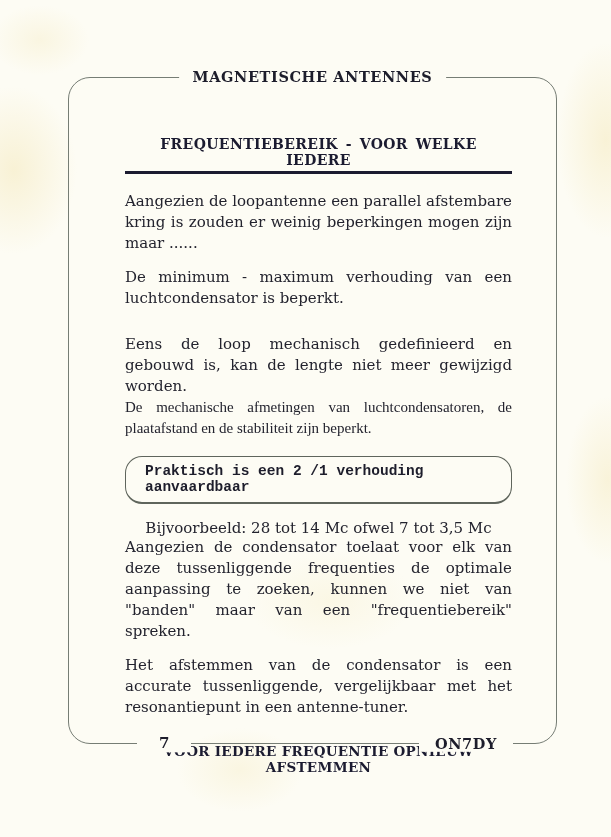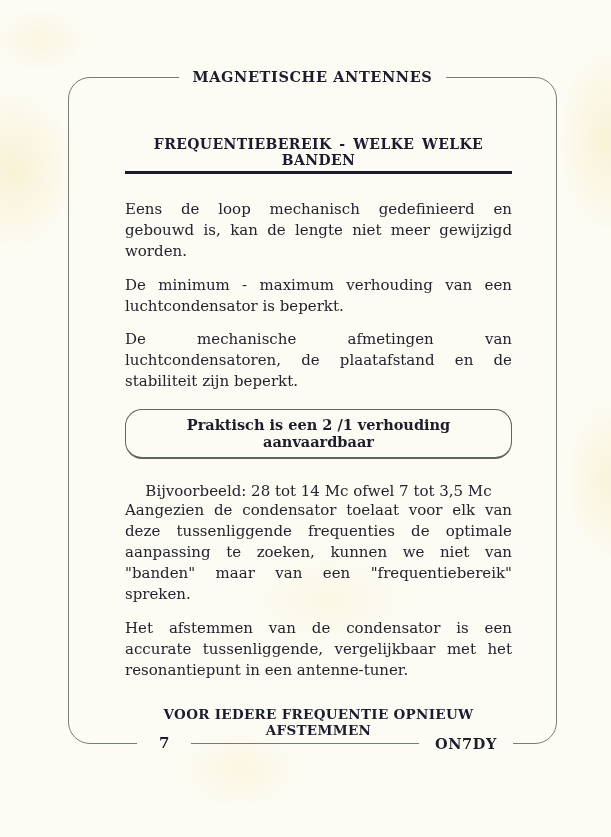--- a/index.html
+++ b/index.html
@@ -76,40 +76,41 @@
   }
   p.body-par {
     font-size: 15px;
     line-height: 21px;
     text-align: justify;
     color: #23232e;
   }
   .p1 { margin-top: 17px; }
   .p2 { margin-top: 25px; }
   .p3 { margin-top: 13px; }
-  .p4 { margin-top: 12px; }
+  .p4 { margin-top: 0; font-family: Liberation Serif, serif; }
   .p5 { }
   .p6 { margin-top: 13px; }
   .callout-wrap {
-    text-align: center;
+    text-align: left;
     margin-top: 17px;
+    font-family: Liberation Mono, monospace;
   }
   .callout {
     display: inline-block;
     border: 1.7px solid #5f655c;
     border-bottom-width: 2.2px;
     border-radius: 17px;
     padding: 6px 19px 7px 19px;
     font-weight: bold;
     font-size: 14.5px;
     color: #1d1d2b;
   }
   .example-line {
     text-align: center;
-    margin-top: 23px;
+    margin-top: 15px;
     font-size: 15px;
     color: #23232e;
   }
   .closing {
     text-align: center;
     margin-top: 25px;
     font-weight: bold;
     font-size: 13.5px;
     letter-spacing: 0.3px;
     color: #1b1b30;
@@ -119,27 +120,28 @@
 <body>
 
 <div class="page">
   <div class="frame">
 
     <span class="on-line header-title">MAGNETISCHE ANTENNES</span>
 
     <div class="content">
 
       <div class="section-title-wrap">
-        <span class="section-title">FREQUENTIEBEREIK - WELKE WELKE BANDEN</span>
+        <span class="section-title">FREQUENTIEBEREIK - VOOR WELKE IEDERE</span>
       </div>
 
+      <p class="body-par p1">Aangezien de loopantenne een parallel afstembare kring is zouden er weinig beperkingen mogen zijn maar ......</p>
+
+      <p class="body-par p3">De minimum - maximum verhouding van een luchtcondensator is beperkt.</p>
 
       <p class="body-par p2">Eens de loop mechanisch gedefinieerd en gebouwd is, kan de lengte niet meer gewijzigd worden.</p>
-
-      <p class="body-par p3">De minimum - maximum verhouding van een luchtcondensator is beperkt.</p>
 
       <p class="body-par p4">De mechanische afmetingen van luchtcondensatoren, de plaatafstand en de stabiliteit zijn beperkt.</p>
 
       <div class="callout-wrap">
         <span class="callout">Praktisch is een 2 /1 verhouding aanvaardbaar</span>
       </div>
 
       <div class="example-line">Bijvoorbeeld: 28 tot 14 Mc ofwel 7 tot 3,5 Mc</div>
 
       <p class="body-par p5">Aangezien de condensator toelaat voor elk van deze tussenliggende frequenties de optimale aanpassing te zoeken, kunnen we niet van "banden" maar van een "frequentiebereik" spreken.</p>

